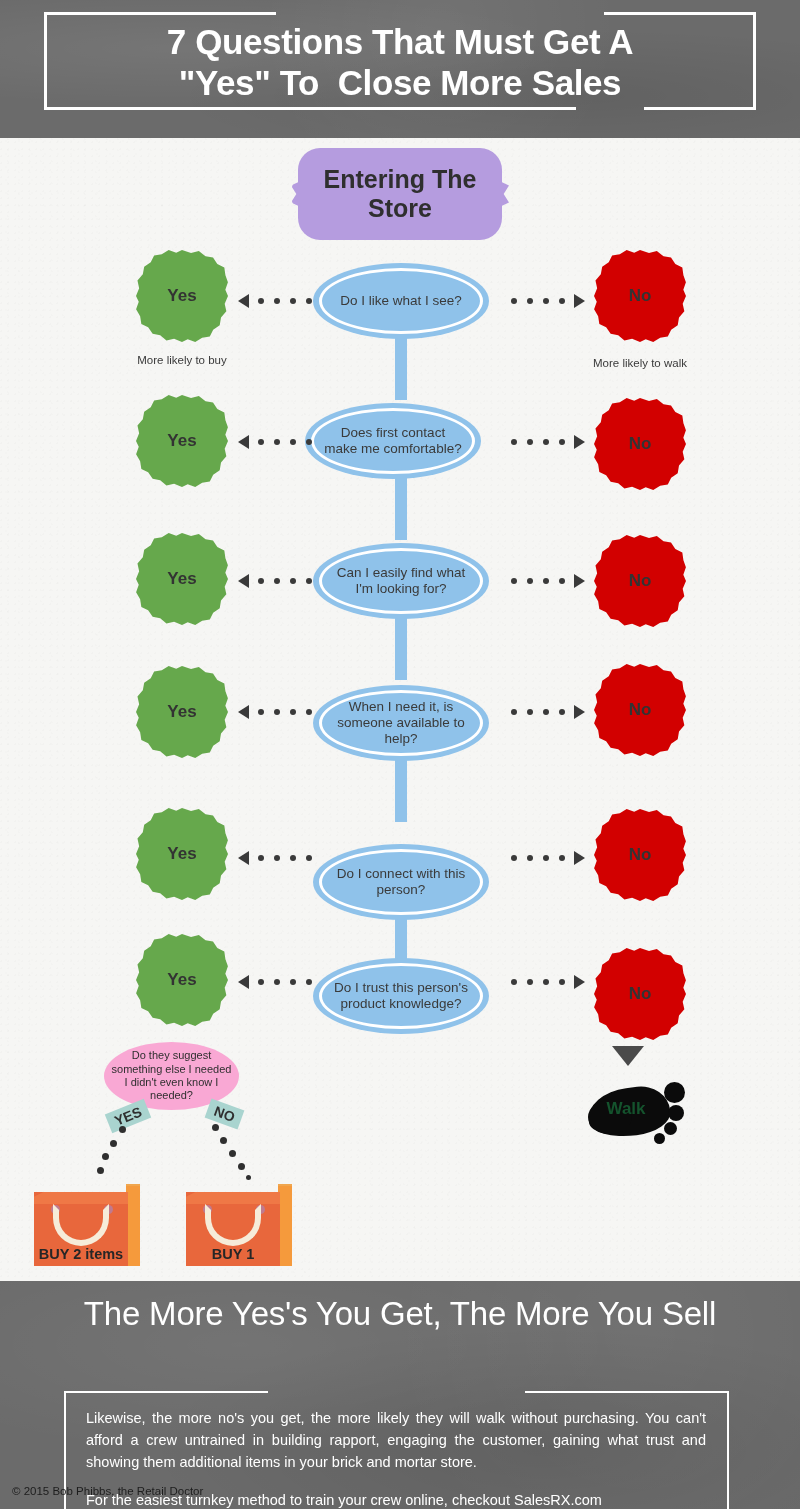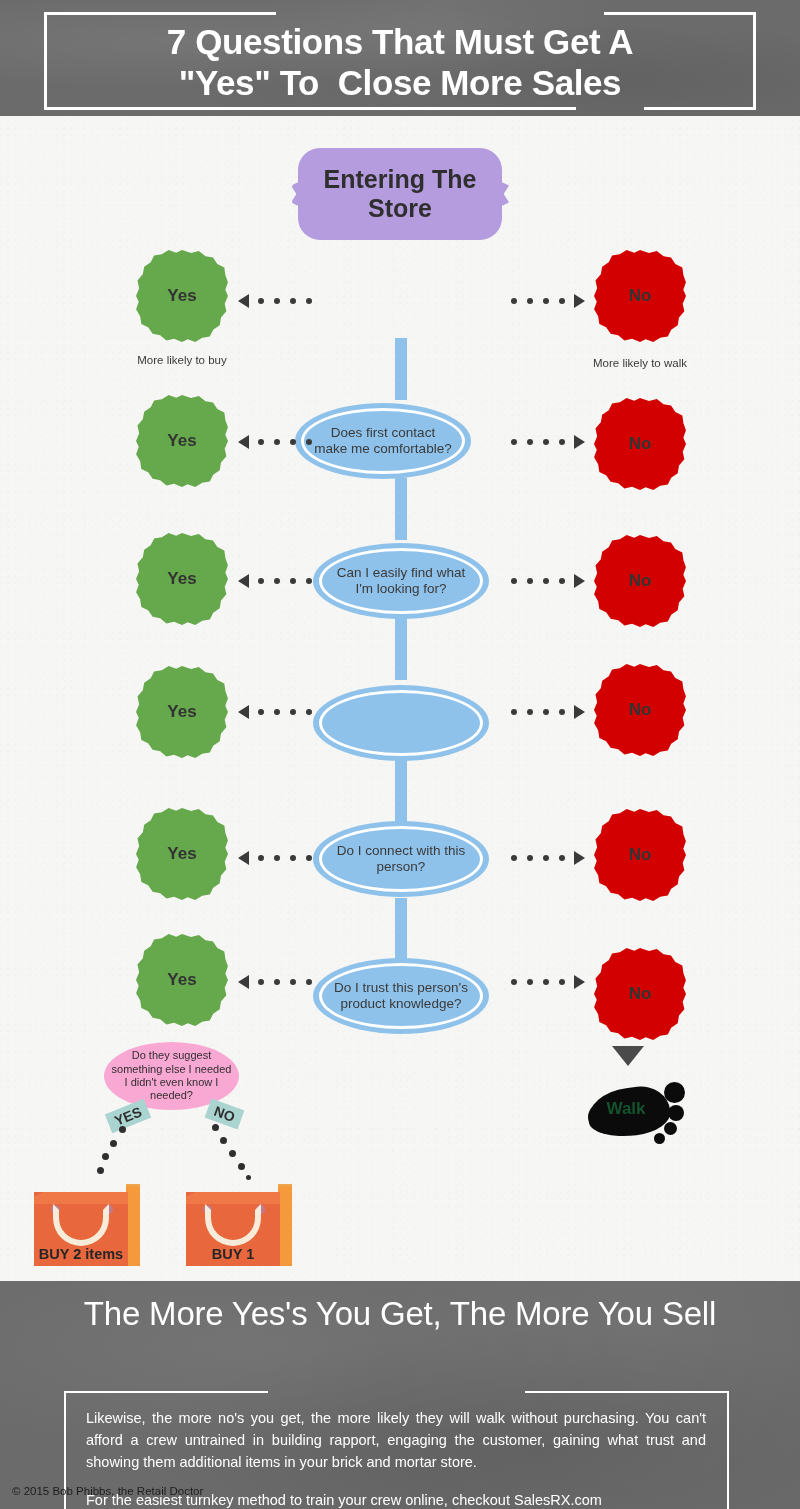--- a/index.html
+++ b/index.html
@@ -19,21 +19,21 @@
     background-image:
       radial-gradient(circle at 20% 30%, rgba(0,0,0,.018) 0 1px, transparent 1px),
       radial-gradient(circle at 70% 65%, rgba(0,0,0,.015) 0 1px, transparent 1px),
       radial-gradient(circle at 45% 85%, rgba(0,0,0,.013) 0 1px, transparent 1px);
     background-size:7px 7px, 11px 11px, 13px 13px;
     opacity:.85;
   }
 
   
   .header{
-    position:absolute;left:0;top:0;width:800px;height:116px;
+    position:absolute;left:0;top:0;width:800px;height:138px;
     background:#6b6b6b;
     background-image:
       radial-gradient(ellipse at 22% 35%, rgba(255,255,255,.07) 0%, rgba(255,255,255,0) 45%),
       radial-gradient(ellipse at 72% 70%, rgba(0,0,0,.09) 0%, rgba(0,0,0,0) 50%),
       radial-gradient(circle at 55% 20%, rgba(255,255,255,.05) 0%, rgba(0,0,0,0) 40%);
     overflow:hidden;
   }
   .hdr-frame{
     position:absolute;left:44px;top:12px;width:712px;height:98px;
   }
@@ -259,20 +259,27 @@
     <div class="notch r"></div>
     <span>Entering The Store</span>
   </div>
 
   <div class="spine" style="top:338px;height:62px;"></div>
   <div class="spine" style="top:478px;height:62px;"></div>
   <div class="spine" style="top:618px;height:62px;"></div>
   <div class="spine" style="top:760px;height:62px;"></div>
   <div class="spine" style="top:898px;height:62px;"></div>
 
+  <div class="qnode" style="left:313px;top:263px;">
+    <div class="outer"></div>
+      <div class="ring"></div>
+    <div class="inner">
+        <div class="qtext">Do I like what I see?</div>
+      </div>
+  </div>
   <div class="badge green" style="left:136px;top:250px;">
     <div class="shape"></div>
       <span class="blabel">Yes</span>
   </div>
   <div class="badge-caption" style="left:107px;top:353px;">
     <span>More likely to buy</span>
   </div>
   <div class="badge red" style="left:594px;top:250px;">
     <div class="shape"></div>
       <span class="blabel">No</span>
@@ -288,21 +295,21 @@
       <div class="dot"></div>
   </div>
   <div class="arrow right" style="left:506px;top:294px;">
     <div class="dot"></div>
       <div class="dot"></div>
       <div class="dot"></div>
       <div class="dot"></div>
       <div class="tip"></div>
   </div>
 
-  <div class="qnode" style="left:295px;top:403px;">
+  <div class="qnode" style="left:305px;top:403px;">
     <div class="outer"></div>
       <div class="ring"></div>
     <div class="inner">
         <div class="qtext">Does first contact make me comfortable?</div>
       </div>
   </div>
   <div class="badge green" style="left:136px;top:395px;">
     <div class="shape"></div>
       <span class="blabel">Yes</span>
   </div>
@@ -351,20 +358,23 @@
     <div class="dot"></div>
       <div class="dot"></div>
       <div class="dot"></div>
       <div class="dot"></div>
       <div class="tip"></div>
   </div>
 
   <div class="qnode" style="left:313px;top:685px;">
     <div class="outer"></div>
       <div class="ring"></div>
+    <div class="inner">
+        <div class="qtext">When I need it, is someone available to help?</div>
+      </div>
   </div>
   <div class="badge green" style="left:136px;top:666px;">
     <div class="shape"></div>
       <span class="blabel">Yes</span>
   </div>
   <div class="badge red" style="left:594px;top:664px;">
     <div class="shape"></div>
       <span class="blabel">No</span>
   </div>
   <div class="arrow left" style="left:238px;top:705px;">
@@ -375,21 +385,21 @@
       <div class="dot"></div>
   </div>
   <div class="arrow right" style="left:506px;top:705px;">
     <div class="dot"></div>
       <div class="dot"></div>
       <div class="dot"></div>
       <div class="dot"></div>
       <div class="tip"></div>
   </div>
 
-  <div class="qnode" style="left:313px;top:821px;">
+  <div class="qnode" style="left:313px;top:844px;">
     <div class="outer"></div>
       <div class="ring"></div>
     <div class="inner">
         <div class="qtext">Do I connect with this person?</div>
       </div>
   </div>
   <div class="badge green" style="left:136px;top:808px;">
     <div class="shape"></div>
       <span class="blabel">Yes</span>
   </div>

